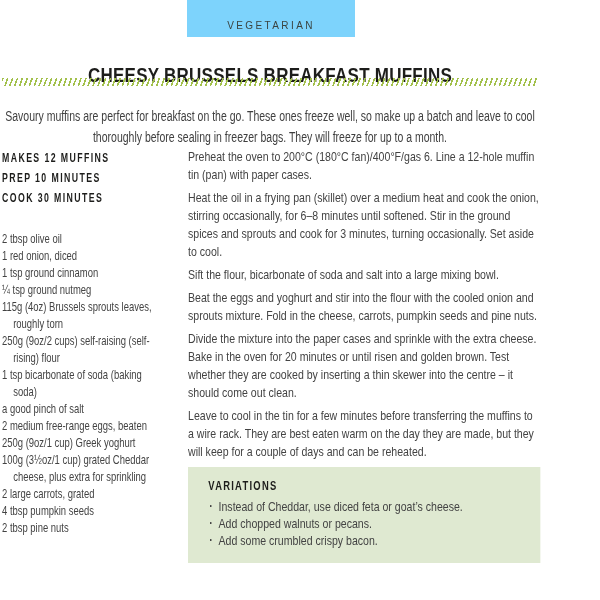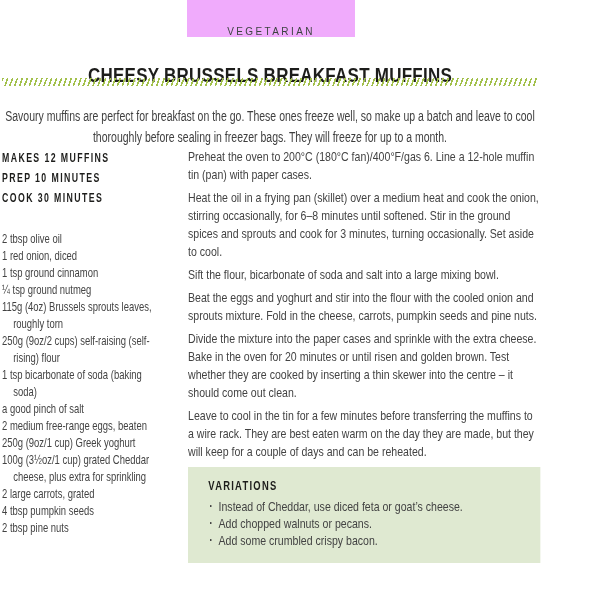--- a/index.html
+++ b/index.html
@@ -4,22 +4,22 @@
 <style>
   html,body { margin:0; padding:0; background:#ffffff; }
   .page {
     position:relative; width:600px; height:600px; background:#ffffff;
     font-family:"Liberation Sans", sans-serif; color:#434343; overflow:hidden;
   }
 
   
   .banner {
     position:absolute; left:187px; top:0; width:168px; height:37px;
-    background:#f0abfc; display:flex; align-items:flex-end; justify-content:center;
-    box-sizing:border-box;
+    background:#7dd3fc; display:flex; align-items:flex-end; justify-content:center;
+    padding-bottom:6px; box-sizing:border-box;
   }
   .banner-label {
     font-size:10px; letter-spacing:2.4px; color:#3b433f; font-weight:400;
   }
 
   
   .title {
     position:absolute; left:0; top:51px; width:540px; text-align:center;
     font-size:20px; font-weight:700; color:#1d1d1b; letter-spacing:0.3px;
     transform:scaleX(0.85); transform-origin:center top; white-space:nowrap;

